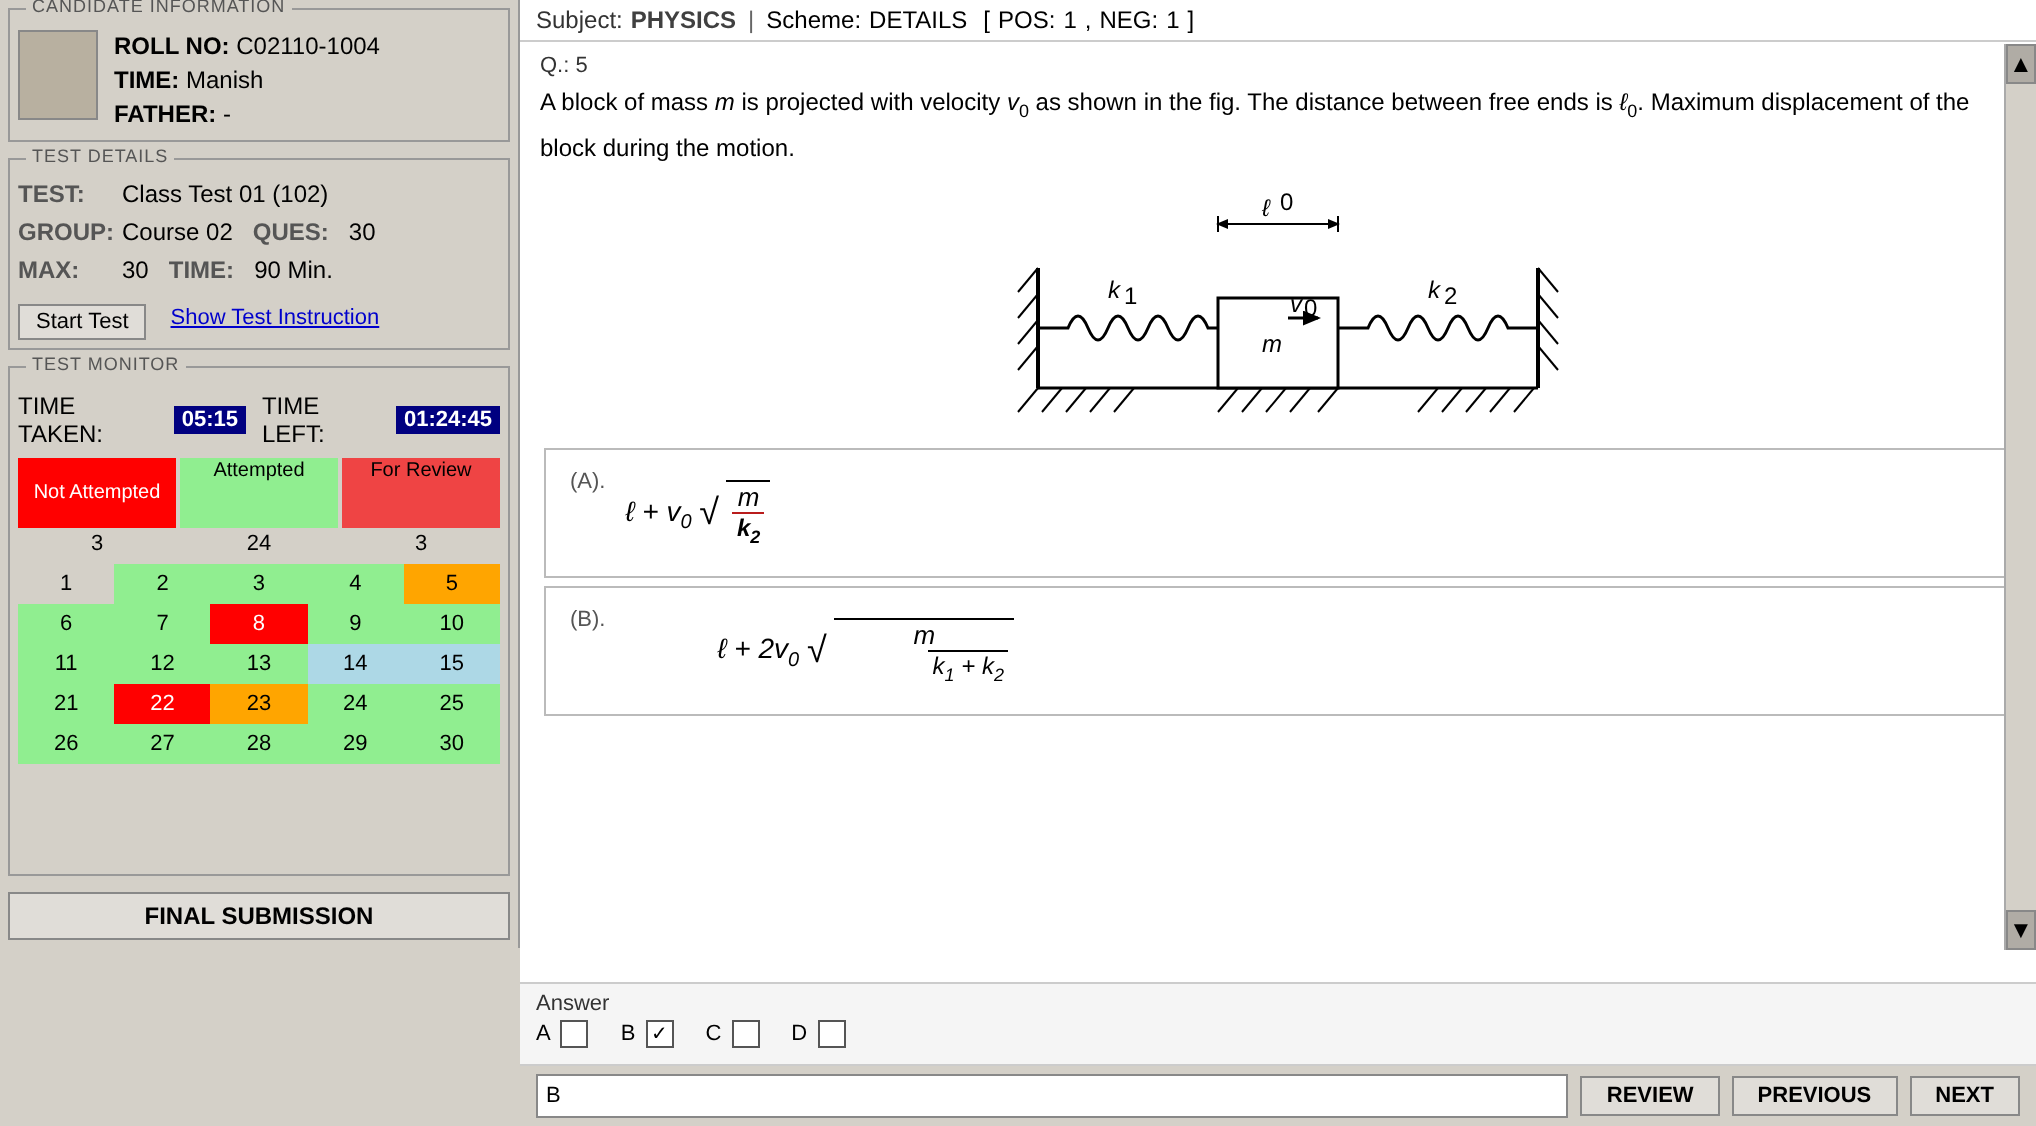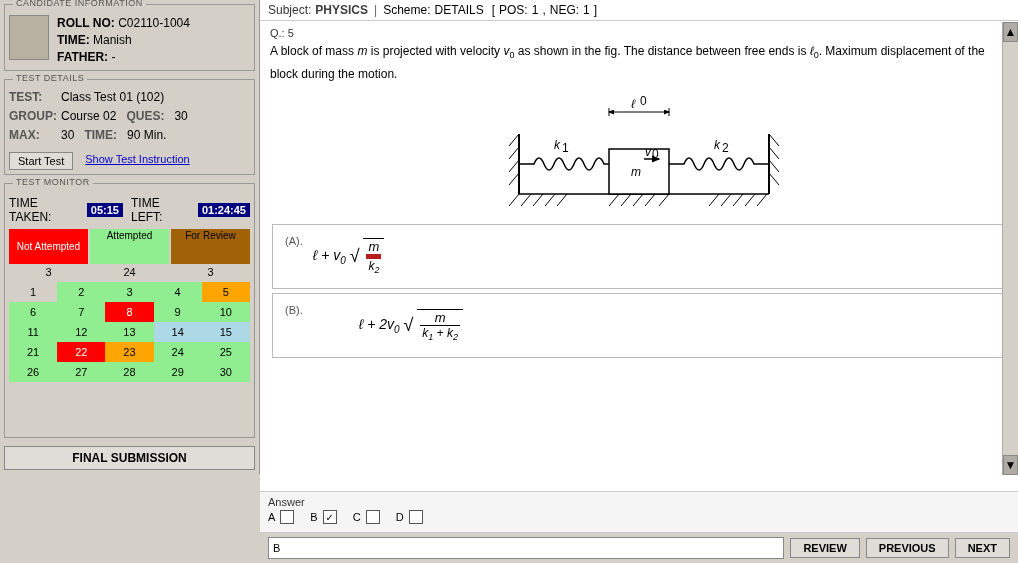--- a/index.html
+++ b/index.html
@@ -62,21 +62,21 @@
       font-weight: bold;
     }
 
     .status-legend {
       display: flex;
       gap: 2px;
       margin-top: 4px;
     }
     .status-not-attempted { background: red; color: #fff; padding: 12px 4px; font-size: 10px; flex: 1; text-align: center; }
     .status-attempted { background: #90EE90; color: #000; padding: 1px 4px; font-size: 10px; flex: 1; text-align: center; }
-    .status-for-review { background: #a16207; color: #000; padding: 1px 4px; font-size: 10px; flex: 1; text-align: center; }
+    .status-for-review { background: #ef4444; color: #000; padding: 1px 4px; font-size: 10px; flex: 1; text-align: center; }
 
     .status-counts {
       display: flex;
       gap: 2px;
       margin-top: 2px;
       text-align: center;
     }
     .status-counts div { flex: 1; font-size: 11px; }
 
     .question-grid {
@@ -441,32 +441,32 @@
       </svg>
     </div>
 
     <div class="formula-box" style="margin-bottom:2px; border:1px solid #bbb; padding:8px 12px; min-height:65px; display:flex; align-items:center; gap:10px;">
       <span class="option-tag">(A).</span>
       <span style="font-size:14px; font-style:italic;">
         
         <span style="font-size:14px;font-style:italic;">ℓ + v</span><sub style="font-size:10px;">0</sub>
         <span style="font-size:18px; vertical-align:middle;">√</span>
         <span style="display:inline-block; text-align:center; vertical-align:middle; border-top: 1px solid #000; padding:0 3px; font-size:13px; font-style:italic;">
-          m<br><span style="border-top:5px solid #b91c1c; display:block; padding:0 2px;">k<sub>2</sub></span>
+          m<br><span style="border-top:1px solid #b91c1c; display:block; padding:0 2px;font-weight:bold;">k<sub>2</sub></span>
         </span>
       </span>
     </div>
 
     <div class="formula-box" style="margin-bottom:2px; border:1px solid #bbb; padding:8px 12px; min-height:65px; display:flex; align-items:center; gap:10px;">
       <span class="option-tag">(B).</span>
       <span style="font-size:14px; font-style:italic;">
         <span style="font-size:14px;font-style:italic;margin-left:46px;">ℓ + 2v</span><sub style="font-size:10px;">0</sub>
         <span style="font-size:18px; vertical-align:middle;">√</span>
         <span style="display:inline-block; text-align:center; vertical-align:middle; border-top: 1px solid #000; padding:0 3px; font-size:13px; font-style:italic;">
-          m<br><span style="border-top:1px solid #000; display:block; padding:0 2px;">k<sub>1</sub> + k<sub>2</sub></span>
+          m<br><span style="border-top:1px solid #000; display:block; padding:0 2px;margin-left:44px;">k<sub>1</sub> + k<sub>2</sub></span>
         </span>
       </span>
     </div>
 
   </div>
 
   <div style="position:absolute; right:0; top:22px; bottom:88px; width:16px; background:#d4d0c8; border-left:1px solid #aaa; display:flex; flex-direction:column;">
     <div style="width:100%; height:20px; background:#b0aca5; border:1px solid #888; display:flex; align-items:center; justify-content:center;">▲</div>
     <div style="flex:1;"></div>
     <div style="width:100%; height:20px; background:#b0aca5; border:1px solid #888; display:flex; align-items:center; justify-content:center;">▼</div>

